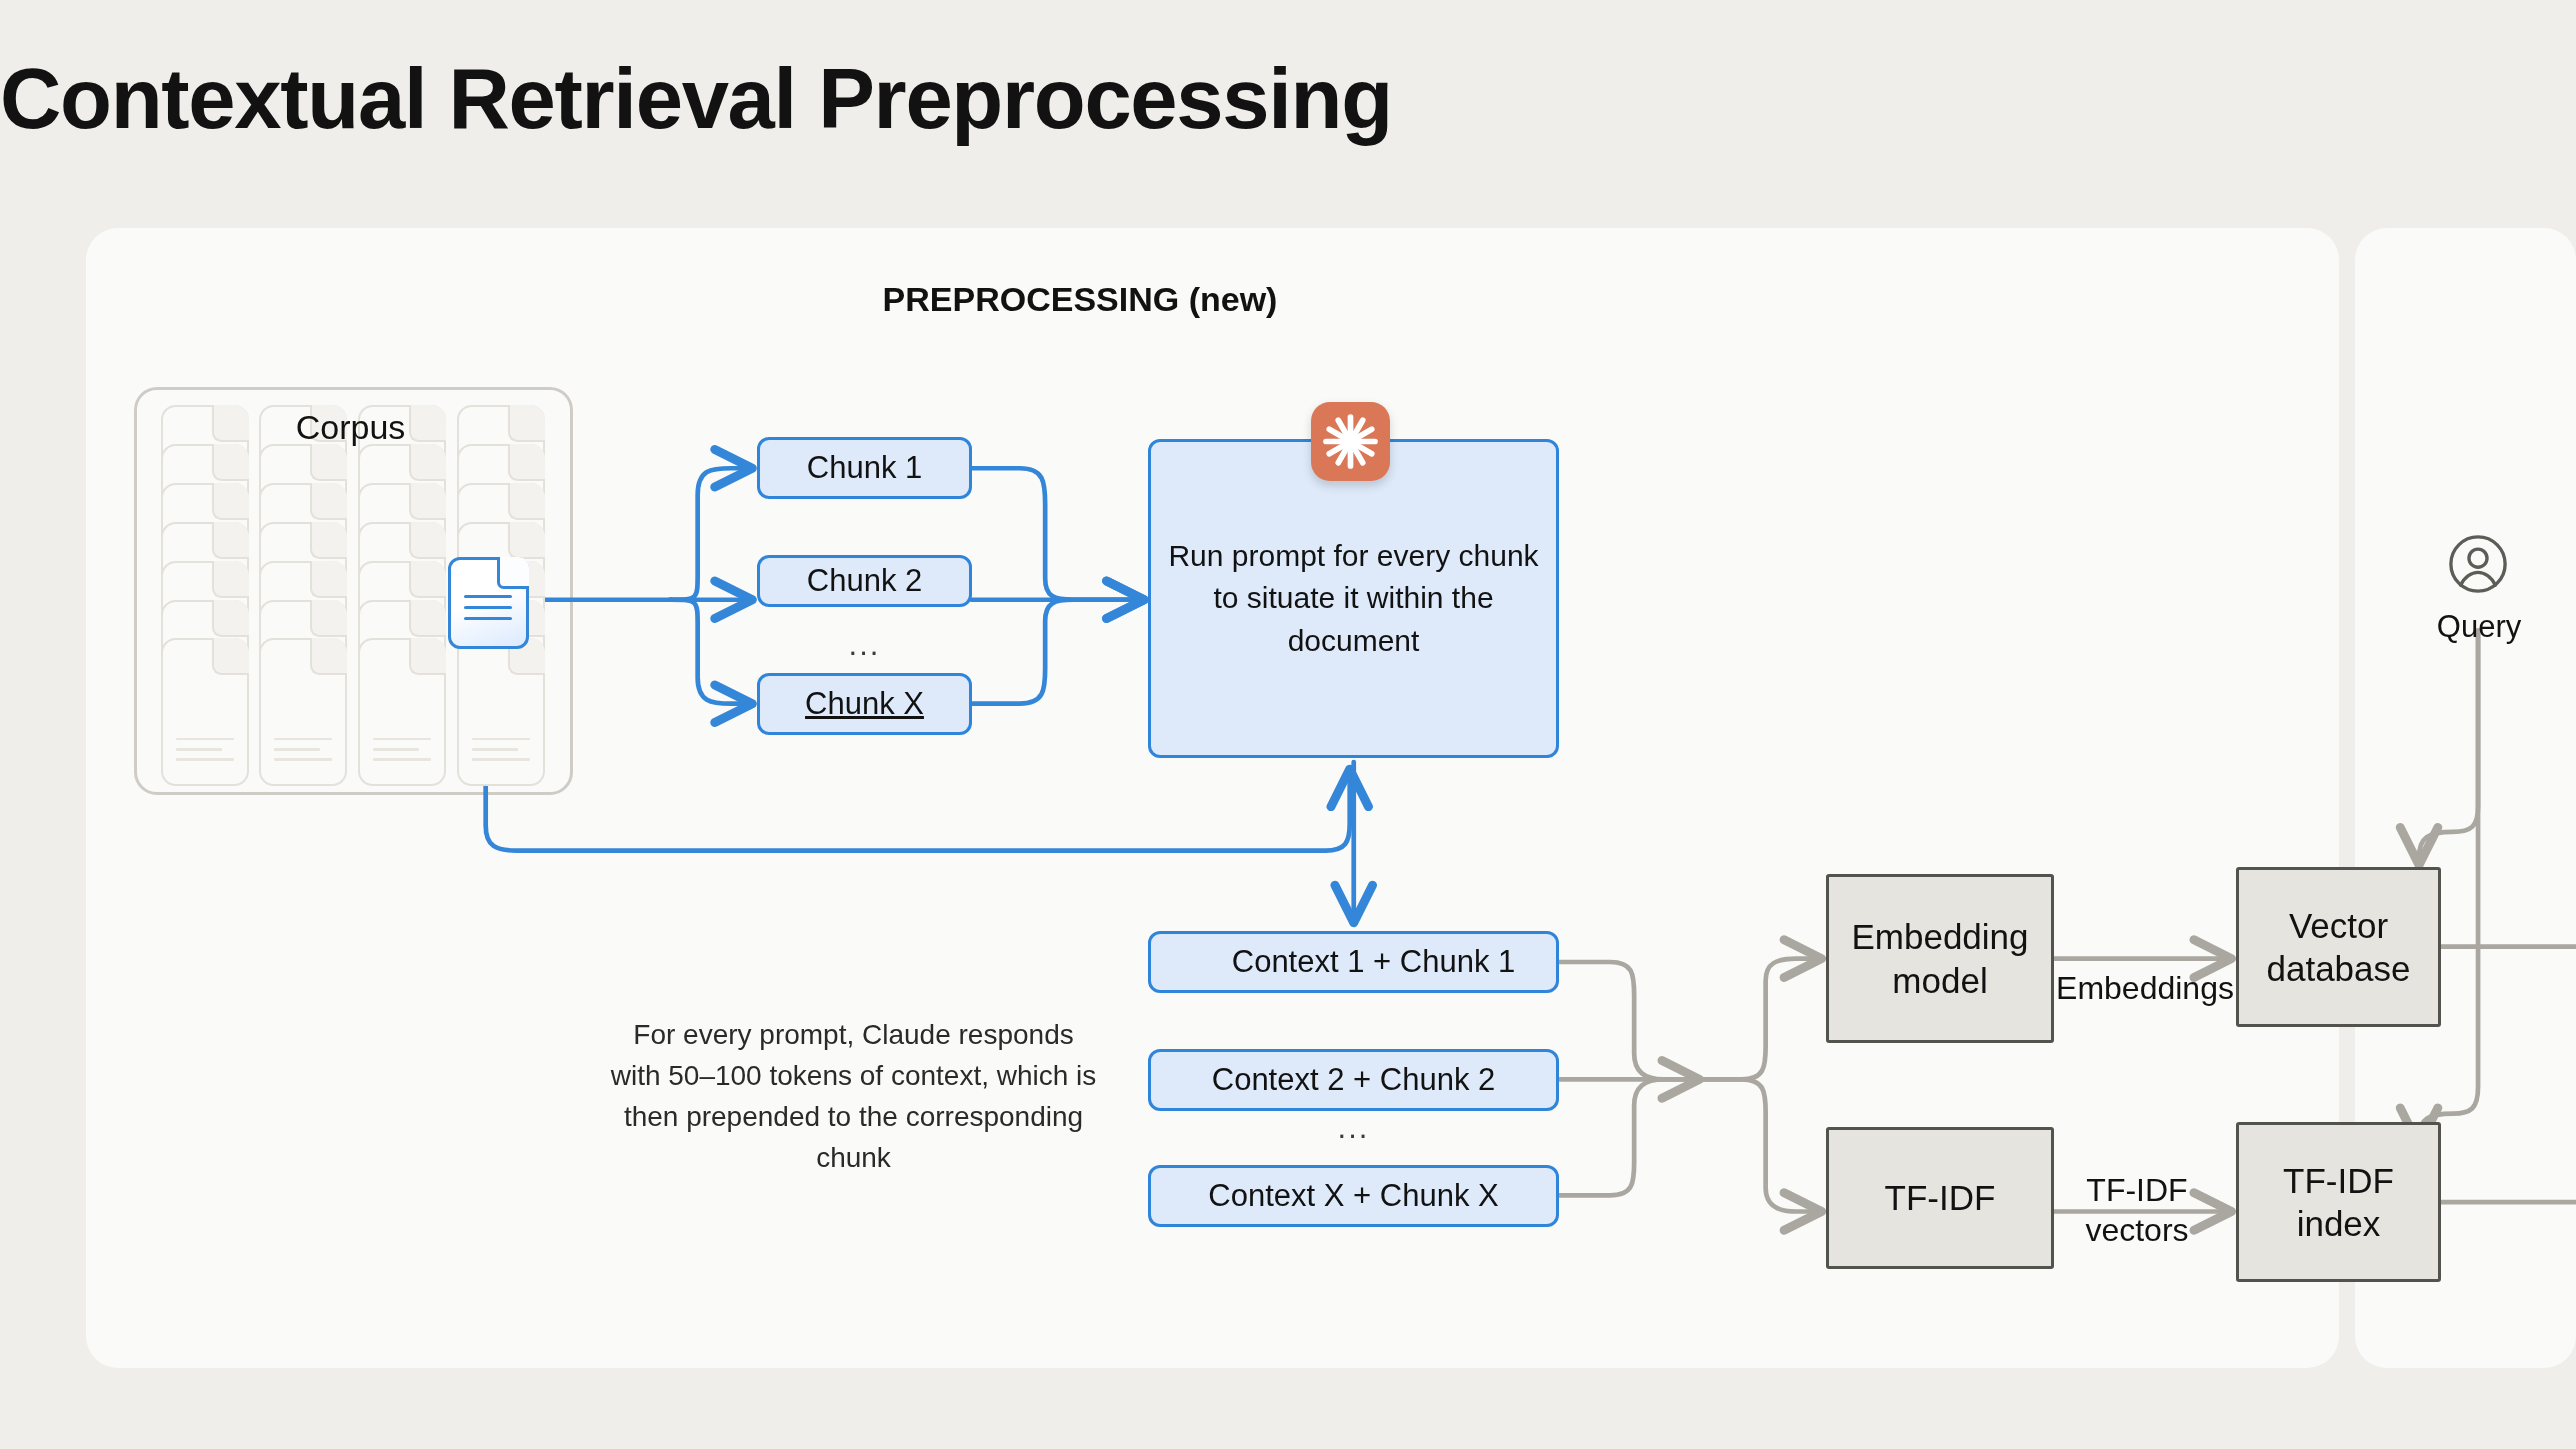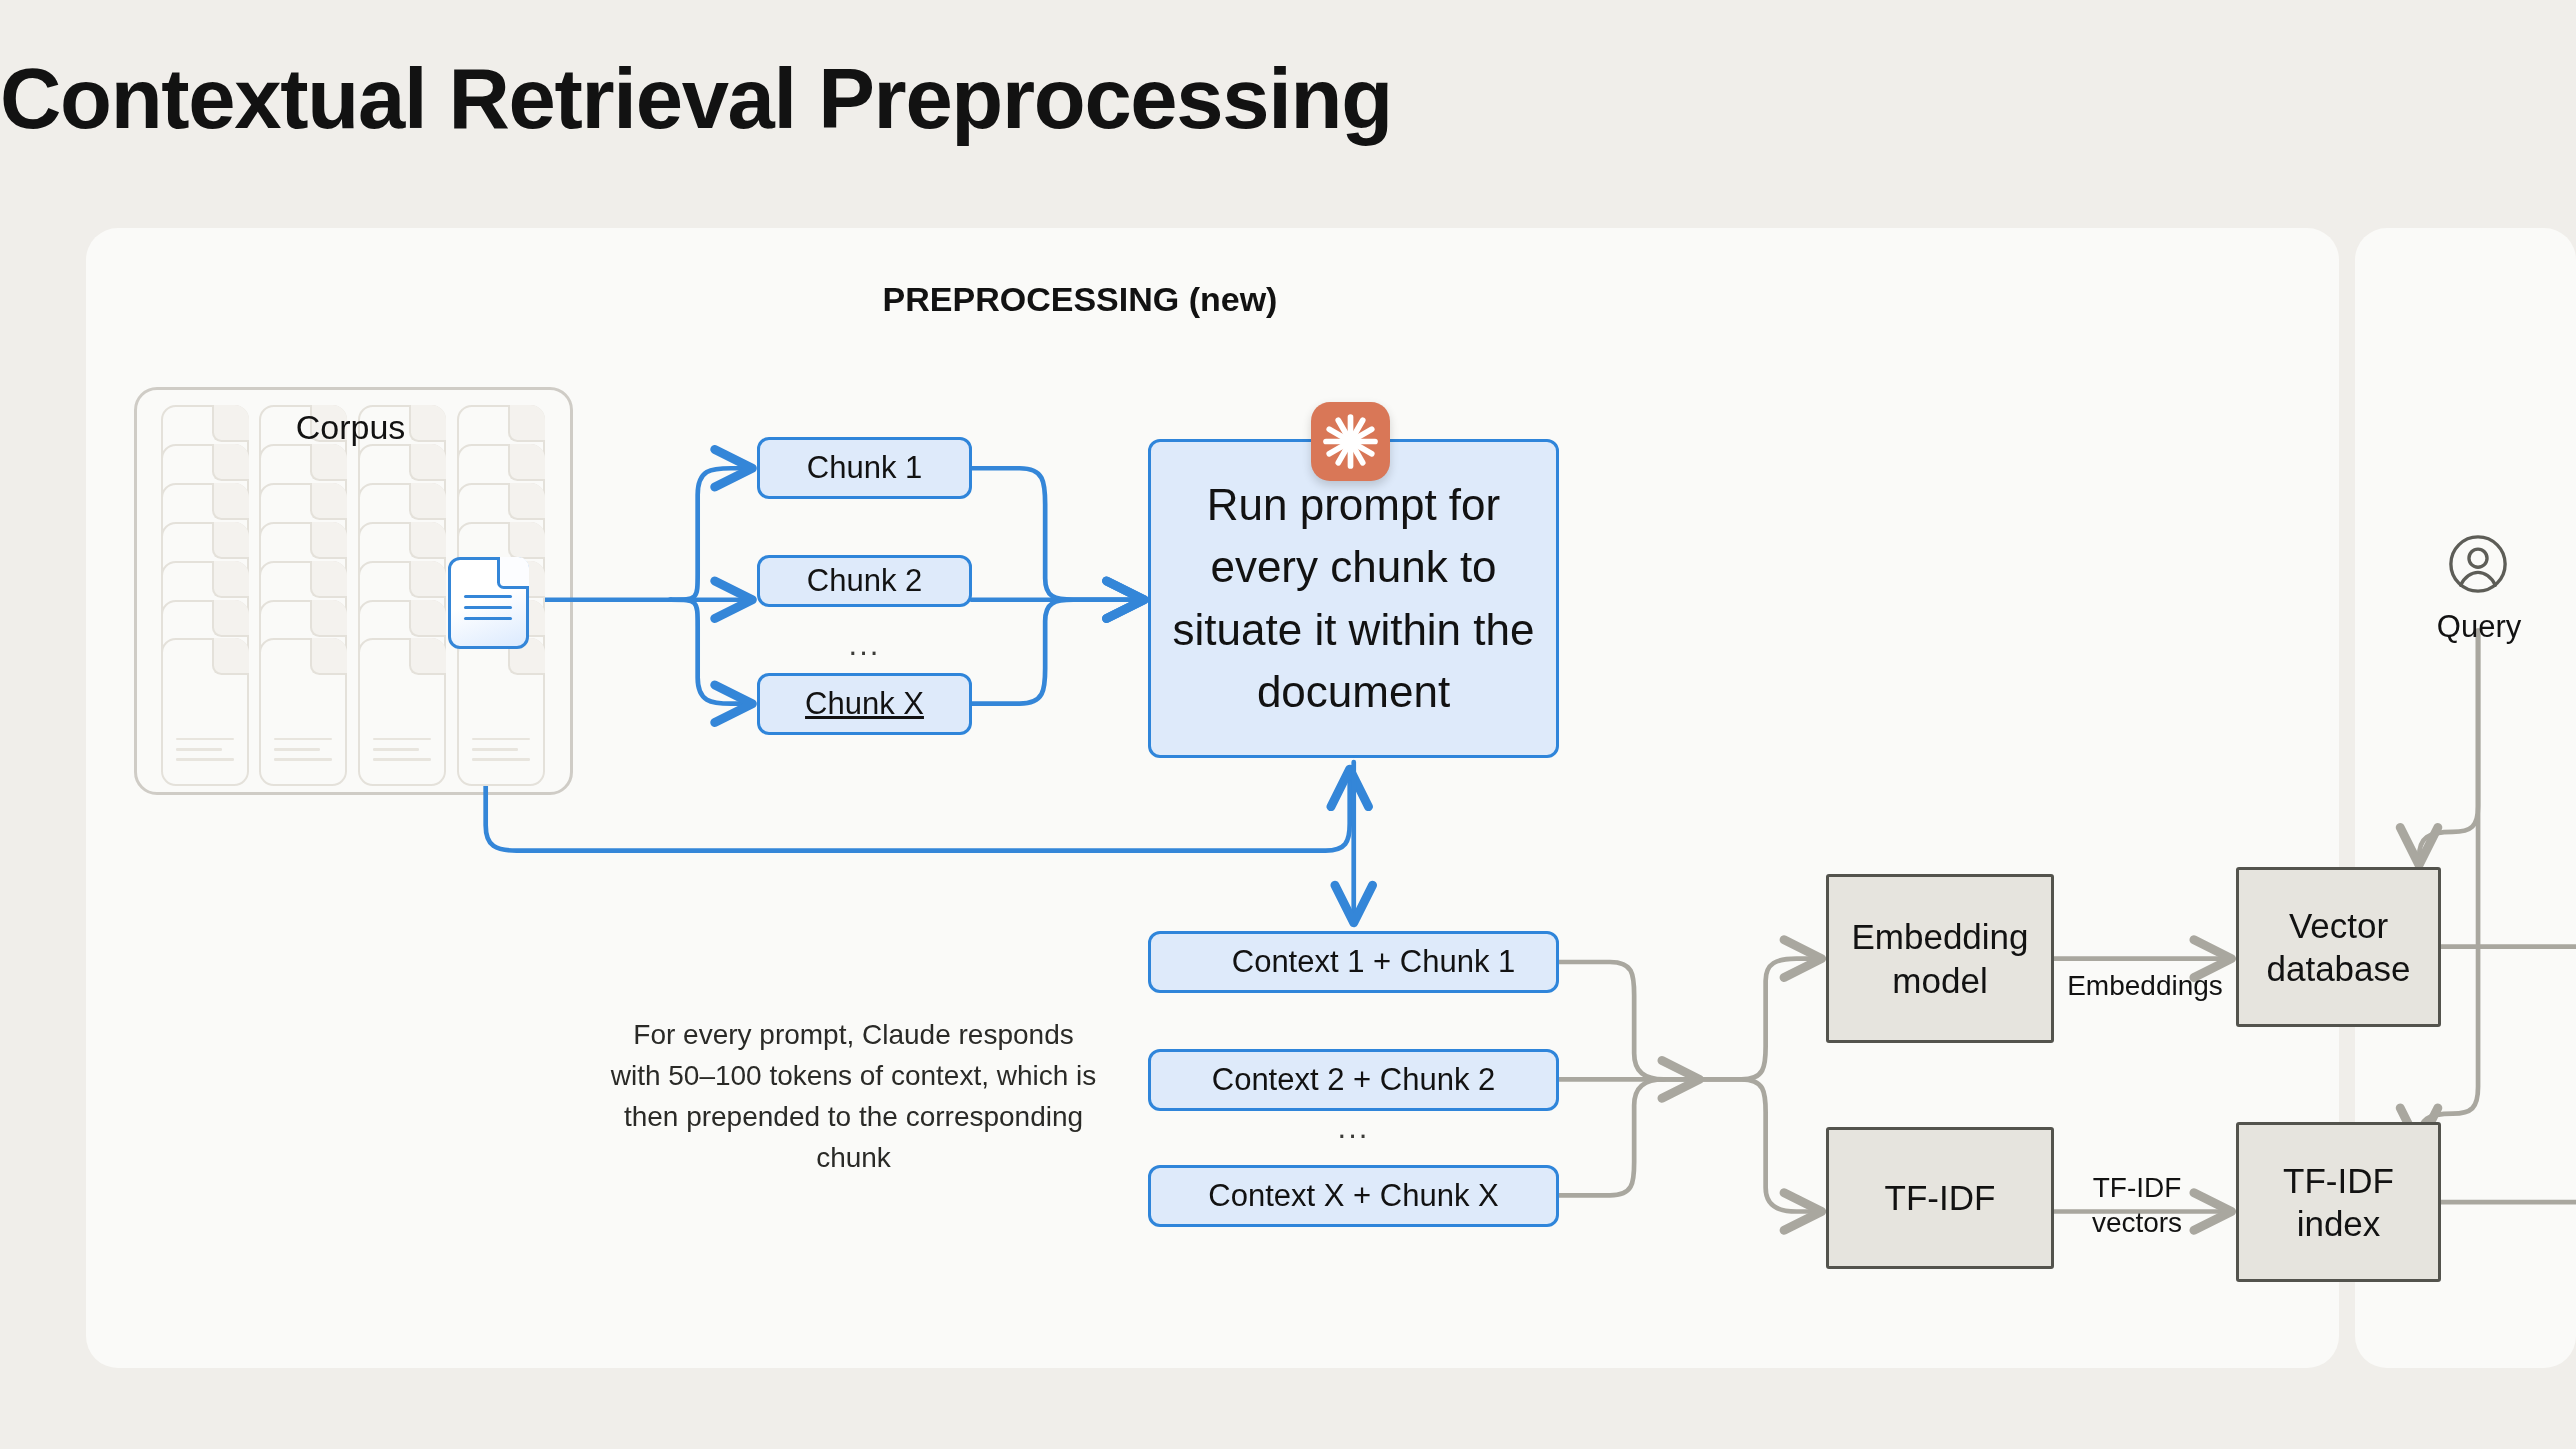--- a/index.html
+++ b/index.html
@@ -89,21 +89,21 @@
   #chunk-ellipsis{left:757px;top:639px;width:215px;}
   #ctx-ellipsis{left:1148px;top:1122px;width:411px;}
 
   #prompt-box{
     position:absolute;left:1148px;top:439px;width:411px;height:319px;
     background:#deeafa;border:3.4px solid #2f85da;border-radius:12px;
     display:flex;align-items:center;justify-content:center;
     box-sizing:border-box;
   }
   #prompt-text{
-    font-size:44px;line-height:1.42;color:#121212;text-align:center;
+    font-size:30px;line-height:1.42;color:#121212;text-align:center;
     padding:0 9px;
   }
   #claude-badge{
     position:absolute;left:1311px;top:402px;width:79px;height:79px;
     background:#d97757;border-radius:19px;z-index:9;
     box-shadow:0 4.7px 9.4px rgba(0,0,0,.16);
   }
 
   #ctx-1{left:1148px;top:931px;width:411px;height:62px;padding-left:40px;}
   #ctx-2{left:1148px;top:1049px;width:411px;height:62px;}
@@ -115,21 +115,21 @@
     display:flex;align-items:center;justify-content:center;
     font-size:35px;line-height:1.24;color:#121212;text-align:center;
     box-sizing:border-box;
   }
   #embedding-model{left:1826px;top:874px;width:228px;height:169px;}
   #tfidf{left:1826px;top:1127px;width:228px;height:142px;}
   #vector-db{left:2236px;top:867px;width:205px;height:160px;}
   #tfidf-index{left:2236px;top:1122px;width:205px;height:160px;}
 
   .edge-label{
-    position:absolute;text-align:center;font-size:28px;line-height:1.26;color:#121212;
+    position:absolute;text-align:center;font-size:32px;line-height:1.26;color:#121212;
   }
   #label-embeddings{left:2055px;top:968px;width:180px;}
   #label-tfidf-vectors{left:2055px;top:1170px;width:164px;}
 
   #note-text{
     position:absolute;left:607px;top:1015px;width:493px;
     text-align:center;font-size:28px;line-height:1.46;color:#2a2a27;
   }
 
   

